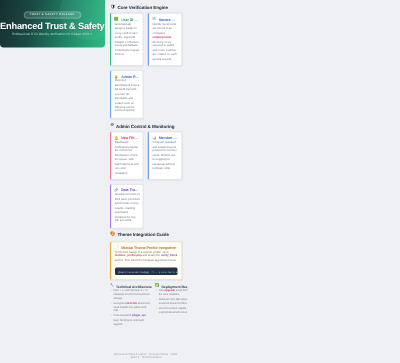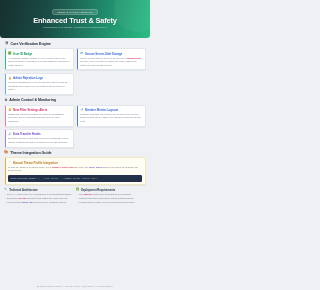--- a/index.html
+++ b/index.html
@@ -5,21 +5,21 @@
   * { box-sizing: border-box; margin: 0; padding: 0; }
   html, body {
     width: 150px; height: 290px;
     background: #eef0f3;
     font-family: "Liberation Sans", sans-serif;
     overflow: hidden;
   }
   .page {
     width: 150px; height: 290px;
     background: #eef0f3;
-    display: flex; flex-direction: column;
+    display: flex; flex-direction: row;
   }
 
   
   .hero {
     position: relative;
     height: 38px;
     background: linear-gradient(100deg, #16302f 0%, #1a4a44 30%, #1f8b6b 68%, #2bbd84 100%);
     border-radius: 0 0 3px 3px;
     display: flex; flex-direction: column;
     align-items: center; justify-content: center;

